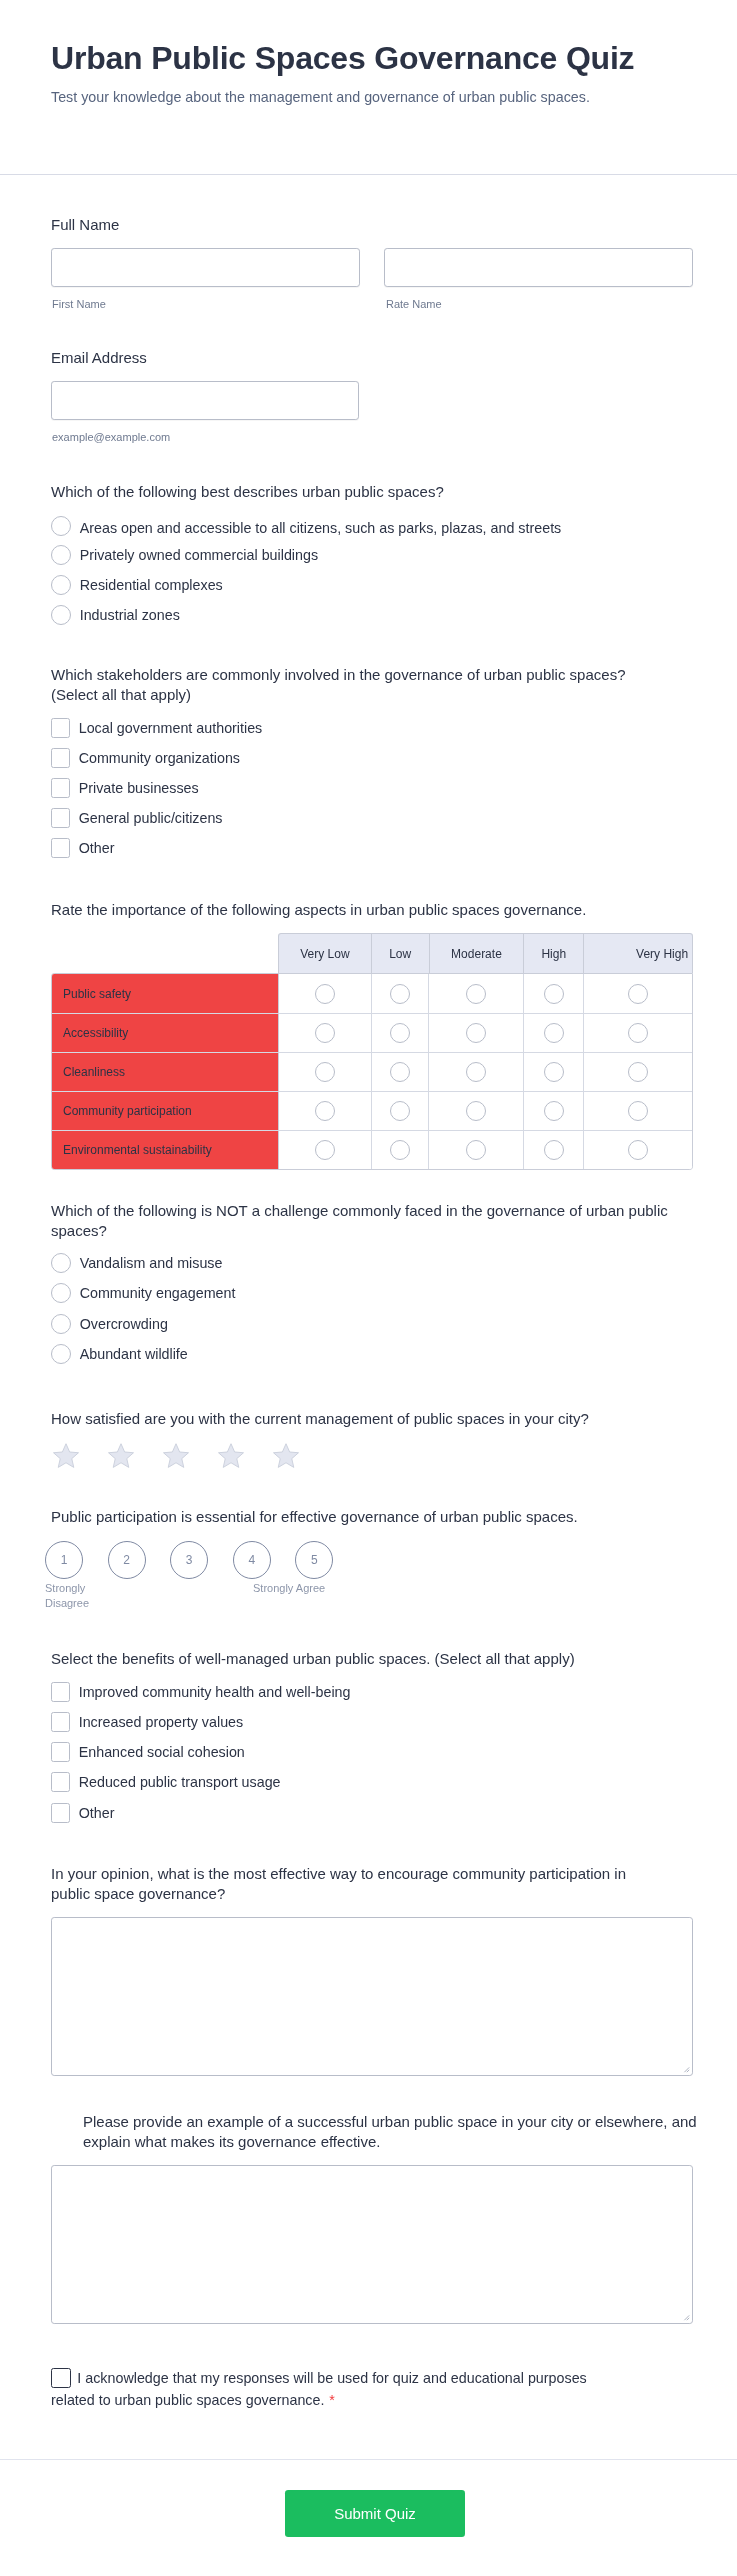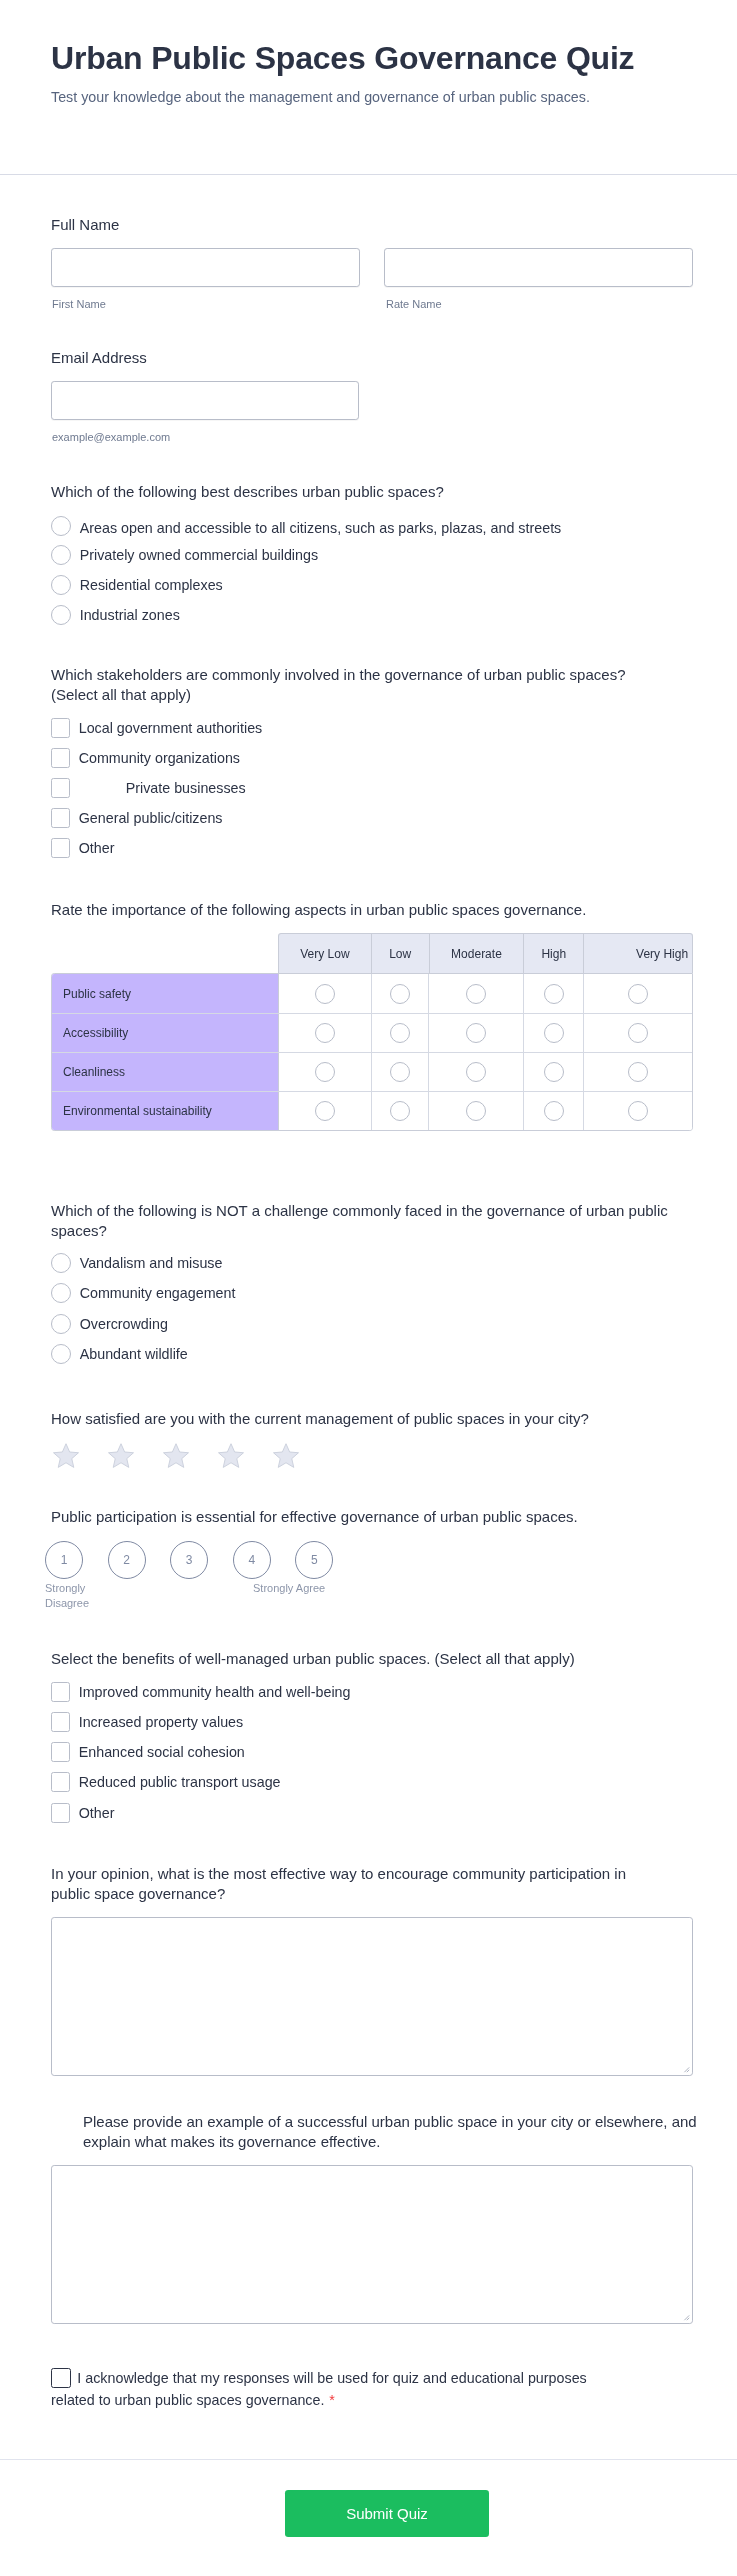--- a/index.html
+++ b/index.html
@@ -22,21 +22,21 @@
   .option-label { margin-left: 8.7px; font-size: 14.3px; color: #2c3345; white-space: nowrap; }
 
   
   .matrix { position: absolute; left: 51px; top: 933px; width: 642px; }
   .m-head { position: absolute; left: 227px; top: 0; width: 415px; height: 40px; background: #e5e8f3; border: 0.8px solid #c9cdd8; border-bottom: none; border-radius: 3.2px 3.2px 0 0; display: flex; }
   .m-hcell { height: 40px; display: flex; align-items: center; justify-content: center; font-size: 12px; color: #2c3345; border-left: 0.8px solid #c9cdd8; }
   .m-hcell:first-child { border-left: none; }
   .m-body { position: absolute; left: 0; top: 40px; width: 642px; border: 0.8px solid #c9cdd8; border-radius: 3.2px 0 3.2px 3.2px; overflow: hidden; }
   .m-row { display: flex; height: 39px; border-top: 0.8px solid #d5d9e3; }
   .m-row:first-child { border-top: none; }
-  .m-rlabel { width: 227px; background: #c4b5fd; display: flex; align-items: center; padding-left: 11px; font-size: 12px; color: #2c3345; border-right: 0.8px solid #c9cdd8; }
+  .m-rlabel { width: 227px; background: #ef4444; display: flex; align-items: center; padding-left: 11px; font-size: 12px; color: #2c3345; border-right: 0.8px solid #c9cdd8; }
   .m-cell { display: flex; align-items: center; justify-content: center; border-left: 0.8px solid #d5d9e3; background: #fff; }
   .m-cell:nth-child(2) { border-left: none; }
   .m-radio { width: 20px; height: 20px; border: 0.8px solid #b8bdc9; border-radius: 50%; }
 
   
   .stars { position: absolute; left: 51px; top: 1441px; display: flex; }
   .star { width: 30px; height: 30px; margin-right: 25px; }
 
   
   .scale { position: absolute; left: 45px; top: 1541px; display: flex; }
@@ -45,21 +45,21 @@
   .scale-high { position: absolute; left: 253px; top: 1581px; font-size: 11px; line-height: 15px; color: #8d96aa; white-space: nowrap; }
 
   .textarea { position: absolute; left: 51px; width: 642px; height: 159px; border: 0.8px solid #b8bdc9; border-radius: 3.2px; background: #fff; }
   .resize-grip { position: absolute; right: 2.4px; bottom: 2.4px; width: 8px; height: 8px; }
 
   .ack { position: absolute; left: 51px; top: 2368px; width: 571px; font-size: 14.3px; line-height: 21.4px; color: #2c3345; }
   .ack-box { display: inline-block; width: 20px; height: 20px; border: 1.2px solid #2c3345; border-radius: 2.4px; vertical-align: -4.8px; margin-right: 6.3px; background: #fff; }
   .required { color: #f23a3c; margin-left: 4.8px; }
 
   .footer-divider { position: absolute; left: 0; top: 2459px; width: 737px; height: 0.8px; background: #e1e4ee; }
-  .submit { position: absolute; left: 285px; top: 2490px; width: 204px; height: 47px; background: #1bbd5f; border: none; border-radius: 3.2px; color: #ffffff; font-size: 15px; font-family: "Liberation Sans", sans-serif; display: flex; align-items: center; justify-content: center; text-align: center; }
+  .submit { position: absolute; left: 285px; top: 2490px; width: 180px; height: 47px; background: #1bbd5f; border: none; border-radius: 3.2px; color: #ffffff; font-size: 15px; font-family: "Liberation Sans", sans-serif; display: flex; align-items: center; justify-content: center; text-align: center; }
 </style>
 </head>
 <body>
 
 <div class="header">
   <h1 class="form-title">Urban Public Spaces Governance Quiz</h1>
   <p class="form-subtitle">Test your knowledge about the management and governance of urban public spaces.</p>
 </div>
 
 <div class="label" style="top:215px;">Full Name</div>
@@ -92,21 +92,21 @@
 
 <div class="label wrap" style="top:665px;">Which stakeholders are commonly involved in the governance of urban public spaces? (Select all that apply)</div>
 <div class="option" style="top:717px;">
     <span class="checkbox"></span>
     <span class="option-label">Local government authorities</span>
   </div>
 <div class="option" style="top:747px;">
     <span class="checkbox"></span>
     <span class="option-label">Community organizations</span>
   </div>
-<div class="option" style="top:777px;gap:47px;">
+<div class="option" style="top:777px;">
     <span class="checkbox"></span>
     <span class="option-label">Private businesses</span>
   </div>
 <div class="option" style="top:807px;">
     <span class="checkbox"></span>
     <span class="option-label">General public/citizens</span>
   </div>
 <div class="option" style="top:837px;">
     <span class="checkbox"></span>
     <span class="option-label">Other</span>
@@ -170,20 +170,38 @@
           <span class="m-radio"></span>
         </div>
         <div class="m-cell" style="width: 60px;">
           <span class="m-radio"></span>
         </div>
         <div class="m-cell" style="width: 109px;">
           <span class="m-radio"></span>
         </div>
       </div>
       <div class="m-row">
+        <div class="m-rlabel">Community participation</div>
+        <div class="m-cell" style="width: 92px;">
+          <span class="m-radio"></span>
+        </div>
+        <div class="m-cell" style="width: 58px;">
+          <span class="m-radio"></span>
+        </div>
+        <div class="m-cell" style="width: 95px;">
+          <span class="m-radio"></span>
+        </div>
+        <div class="m-cell" style="width: 60px;">
+          <span class="m-radio"></span>
+        </div>
+        <div class="m-cell" style="width: 109px;">
+          <span class="m-radio"></span>
+        </div>
+      </div>
+      <div class="m-row">
         <div class="m-rlabel">Environmental sustainability</div>
         <div class="m-cell" style="width: 92px;">
           <span class="m-radio"></span>
         </div>
         <div class="m-cell" style="width: 58px;">
           <span class="m-radio"></span>
         </div>
         <div class="m-cell" style="width: 95px;">
           <span class="m-radio"></span>
         </div>

